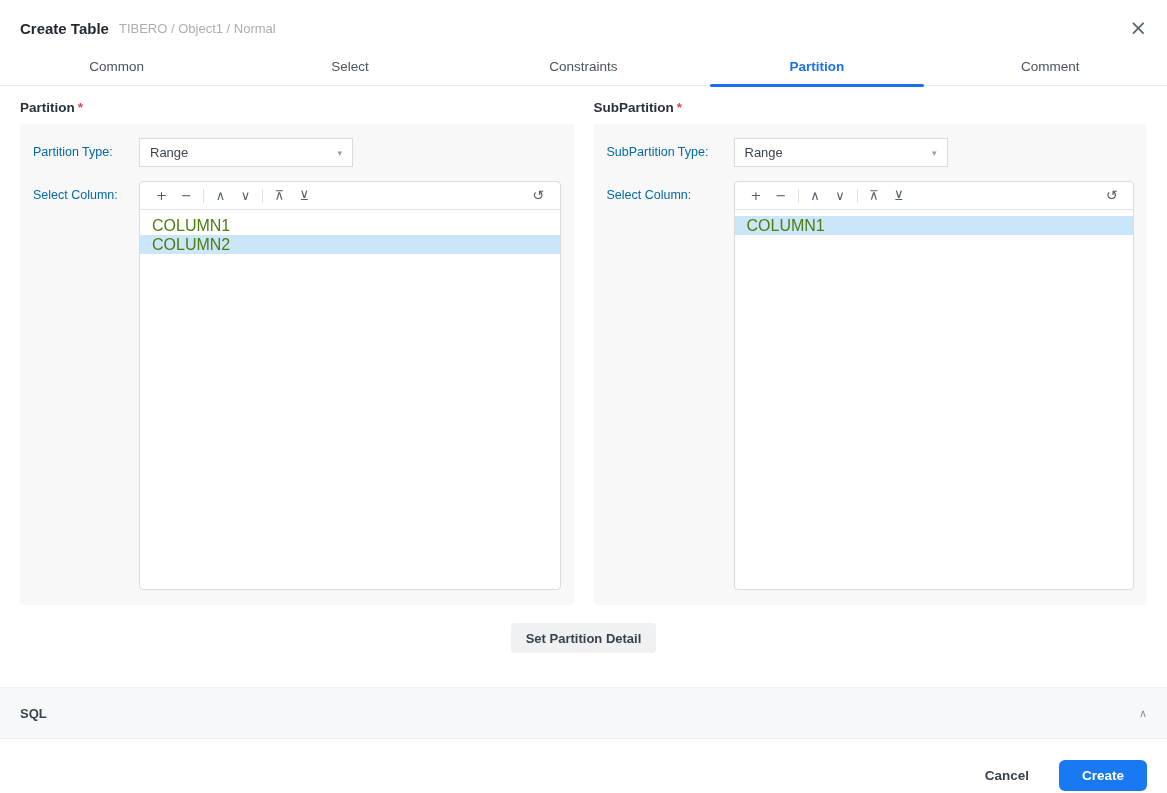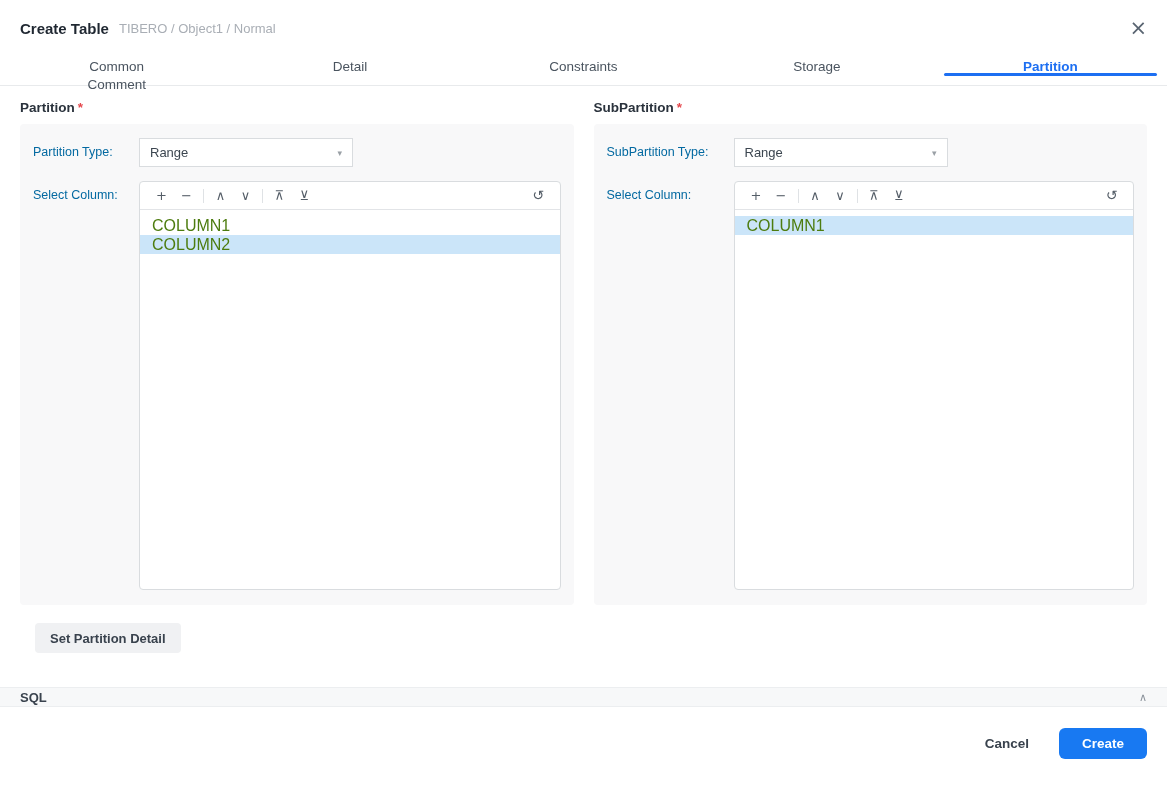--- a/index.html
+++ b/index.html
@@ -50,29 +50,29 @@
   }
   .list-toolbar { height:28px; flex:none; border-bottom:1px solid #e2e4e7; display:flex; align-items:center; padding:0 9px; }
   .tb-btn { width:25px; text-align:center; font-size:13px; color:#555e68; cursor:pointer; line-height:27px; }
   .tb-divider { width:1px; height:14px; background:#dfe2e5; margin:0 4px; }
   .tb-reset { margin-left:auto; font-size:14px; }
   .list-body { flex:1; padding-top:6px; }
   .list-item { height:19px; line-height:19px; padding:0 12px; font-size:16px; color:#4d7c0f; cursor:pointer; }
   .list-item.selected { background:#cbe5f9; }
 
   
-  .detail-row { display:flex; justify-content:flex-start; padding:18px 35px 0; }
+  .detail-row { display:flex; justify-content:center; padding:18px 35px 0; }
   .btn-gray {
     background:#f0f1f3; border:none; border-radius:4px; height:30px; padding:0 15px;
     font-family:inherit; font-size:13px; font-weight:bold; color:#39424d; cursor:pointer;
   }
 
   
   .sql-bar {
-    margin-top:34px; height:20px; background:#f7f8f9;
+    margin-top:34px; height:52px; background:#f7f8f9;
     border-top:1px solid #eceef0; border-bottom:1px solid #eceef0;
     display:flex; align-items:center; padding:0 20px;
   }
   .sql-label { font-size:13px; font-weight:bold; color:#3a434e; }
   .collapse-btn { margin-left:auto; color:#8a919a; font-size:11px; cursor:pointer; }
 
   
   .footer { display:flex; justify-content:flex-end; align-items:center; padding:21px 20px; gap:30px; }
   .btn-cancel { background:none; border:none; font-family:inherit; font-size:13.5px; font-weight:bold; color:#39424d; cursor:pointer; }
   .btn-create {
@@ -84,23 +84,22 @@
 <body>
 
 <div class="modal-header">
   <span class="title">Create Table</span>
   <span class="breadcrumb">TIBERO / Object1 / Normal</span>
   <span class="close-btn glyph">×</span>
 </div>
 
 <div class="tabs">
   <div class="tab">Common</div>
-  <div class="tab">Detail</div>
+  <div class="tab">Select</div>
   <div class="tab">Constraints</div>
-  <div class="tab">Storage</div>
   <div class="tab active">Partition</div>
   <div class="tab">Comment</div>
 </div>
 
 <div class="content">
   <div class="cols">
 
     <div class="col col-left">
       <div class="section-label">
         <span>Partition</span><span class="req">*</span>

